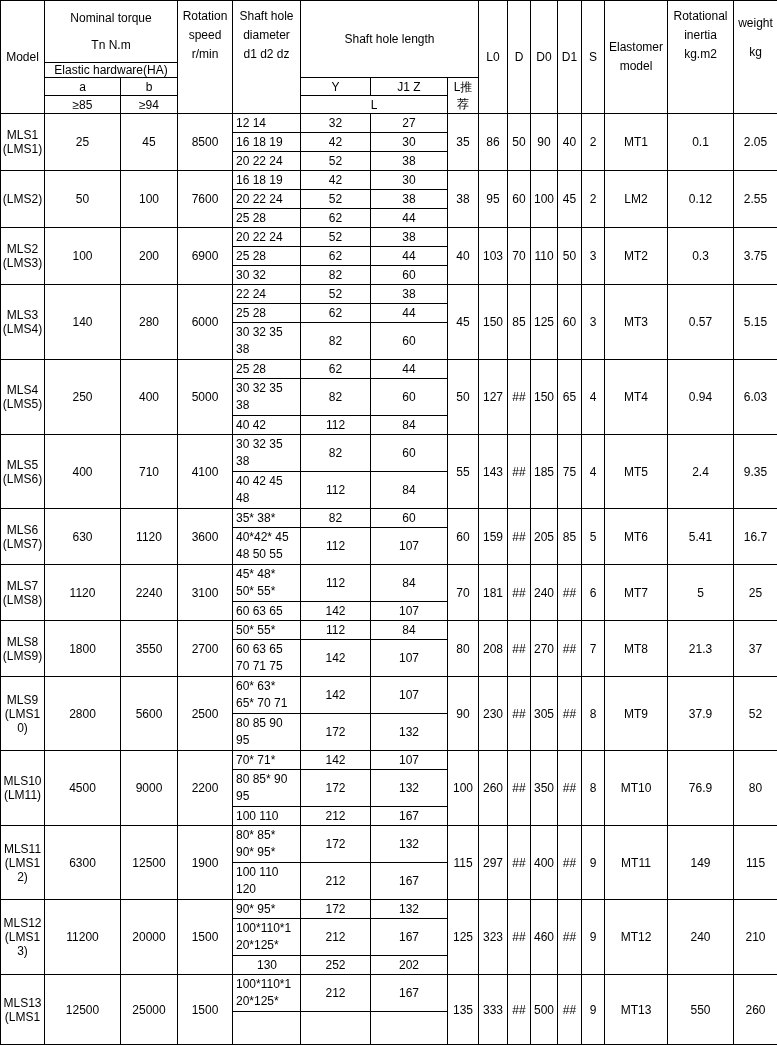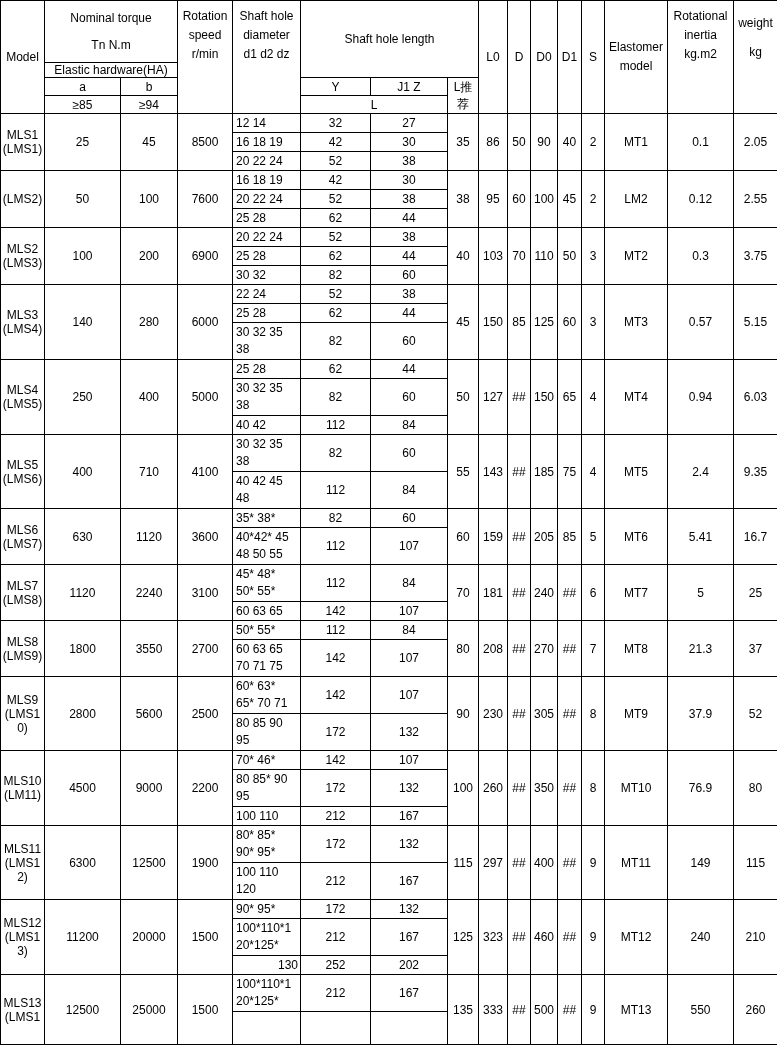--- a/index.html
+++ b/index.html
@@ -11,21 +11,21 @@
   th,td{
     border:1px solid #000;padding:0;margin:0;
     font-weight:normal;font-size:12px;color:#000;
     text-align:center;vertical-align:middle;overflow:hidden;
   }
   .pre{white-space:pre-line;line-height:19px}
   .lh-lg{line-height:27px}
   .v-top{vertical-align:top;padding-top:6px}
   .wt{line-height:29px;padding-top:8px}
   .diam{text-align:left;padding-left:3px;white-space:pre-line;line-height:17px}
-  .diam.right{text-align:right;padding-right:2px}
+  .diam.right{text-align:center;padding-right:2px}
   .model-box{display:flex;flex-direction:column;justify-content:flex-end;align-items:center;height:100%}
   tr.hr1{height:62px} tr.hr2{height:14px} tr.hr3{height:18px} tr.hr4{height:18px}
 </style>
 </head>
 <body>
 
 <table>
   <colgroup>
     <col style="width:44px">
       <col style="width:76px">
@@ -403,21 +403,21 @@
       <tr style="height: 19px;">
         <td rowspan="3">
           <div class="model-box">
             <div>MLS10</div>
             <div>(LM11)</div>
           </div>
         </td>
         <td rowspan="3">4500</td>
         <td rowspan="3">9000</td>
         <td rowspan="3">2200</td>
-        <td class="diam">70* 46*</td>
+        <td class="diam">70* 71*</td>
         <td>142</td>
         <td>107</td>
         <td rowspan="3">100</td>
         <td rowspan="3">260</td>
         <td rowspan="3">##</td>
         <td rowspan="3">350</td>
         <td rowspan="3">##</td>
         <td rowspan="3">8</td>
         <td rowspan="3">MT10</td>
         <td rowspan="3">76.9</td>

